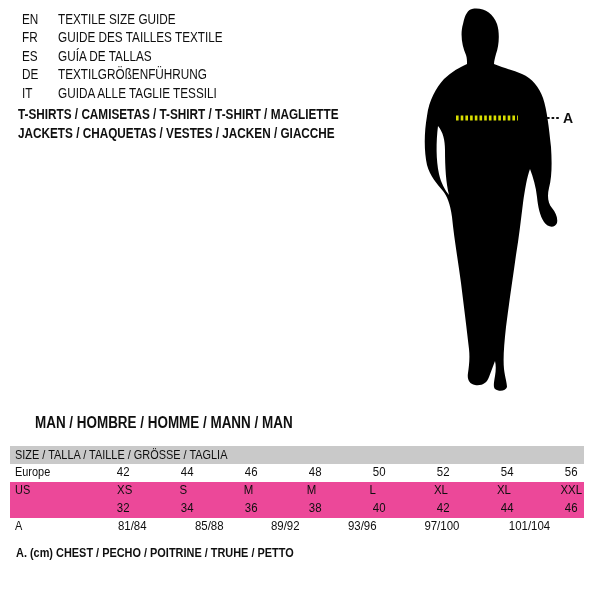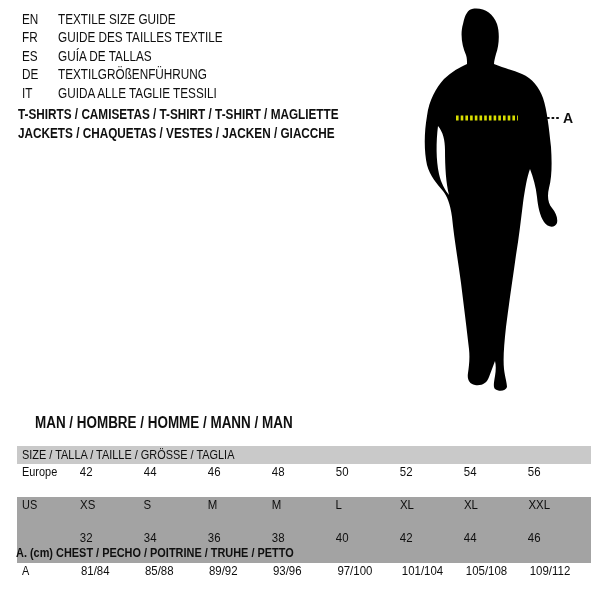--- a/index.html
+++ b/index.html
@@ -20,24 +20,24 @@
   .cat-block{position:absolute;left:18px;top:105px;font-weight:700;font-size:14px;}
   .cat-line{height:18.6px;line-height:18.6px;}
 
   
   .figure-wrap{position:absolute;left:395px;top:0;width:205px;height:400px;}
 
   
   .man-heading{position:absolute;left:20px;top:415px;font-weight:700;font-size:16px;line-height:16px;padding-left:15px;}
 
   
-  .size-table{position:absolute;left:17px;top:446px;width:574px;font-size:13px;}
+  .size-table{position:absolute;left:10px;top:446px;width:574px;font-size:13px;}
   .tbl-header{background:#c9c9c9;height:18px;line-height:18px;padding-left:5px;}
-  .tbl-row{display:grid;grid-template-columns:62px repeat(8,1fr);height:33px;line-height:16.8px;}
-  .tbl-row.alt{background:#a3a3a3;}
+  .tbl-row{display:grid;grid-template-columns:62px repeat(8,1fr);height:18px;line-height:16.8px;gap:44px;}
+  .tbl-row.alt{background:#ec4899;}
   .tbl-label{text-align:left;padding-left:5px;}
   .tbl-cell{}
 
   
   .footnote{position:absolute;left:16px;top:545px;font-weight:700;font-size:13px;line-height:16px;}
 </style>
 </head>
 <body>
 
 <div class="page">

